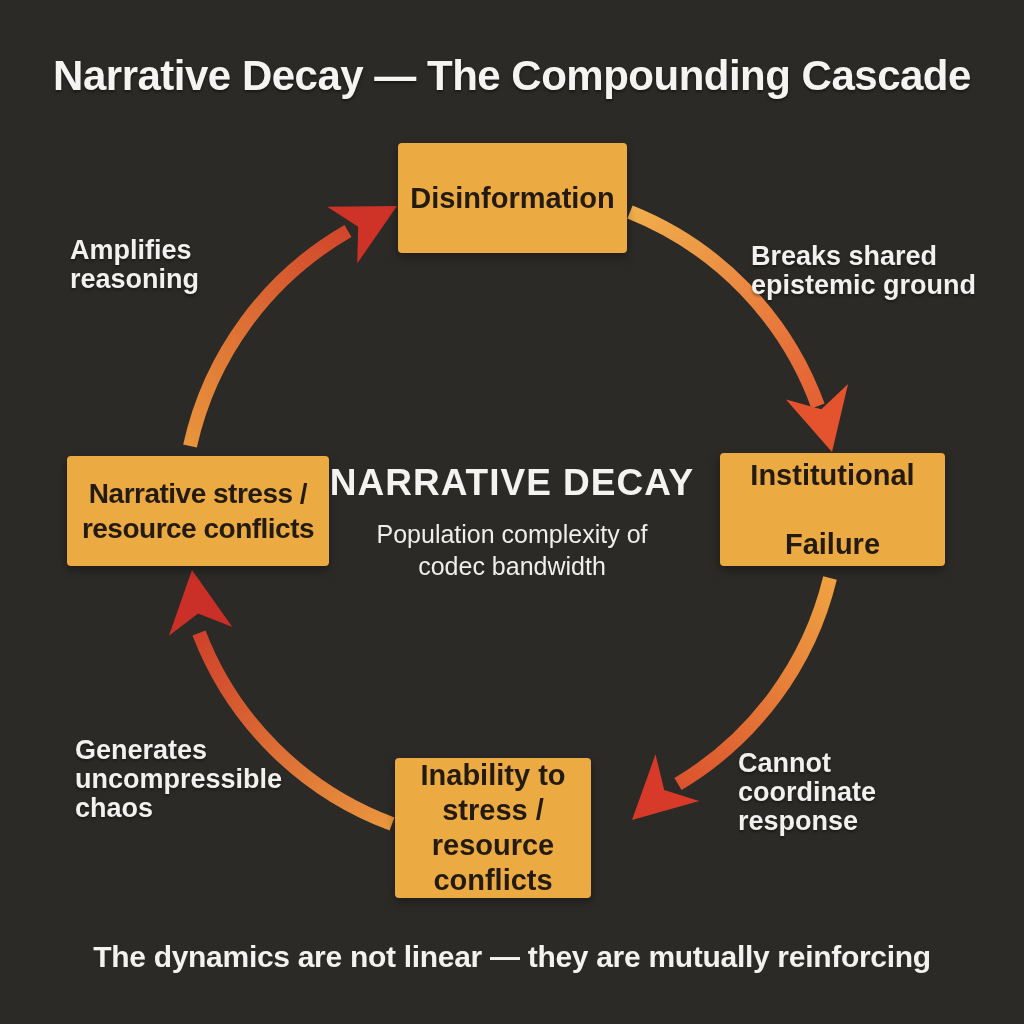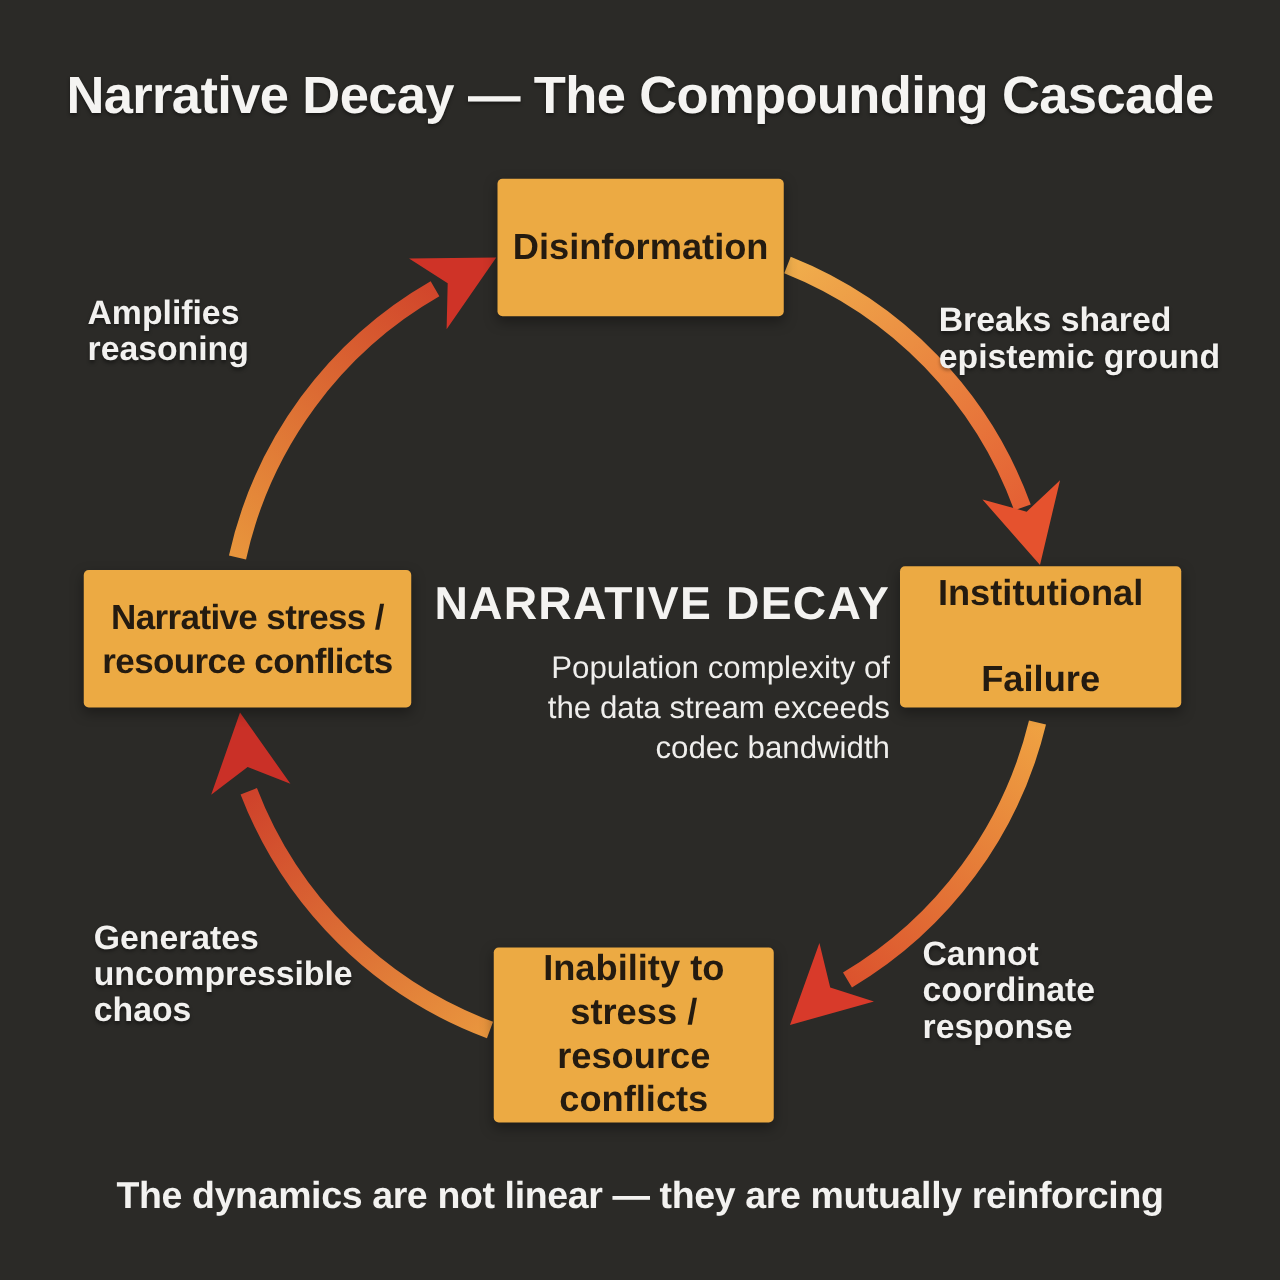--- a/index.html
+++ b/index.html
@@ -24,25 +24,25 @@
     border-radius:4px;
     color:#241b10;
     font-weight:700;
     display:flex;flex-direction:column;align-items:center;justify-content:center;
     text-align:center;
     box-shadow:0 4px 10px rgba(0,0,0,0.35);
     line-height:1.25;
   }
   .node-top{left:398px;top:143px;width:229px;height:110px;font-size:29px;}
   .node-right{left:720px;top:453px;width:225px;height:113px;font-size:29px;gap:33px;}
-  .node-bottom{left:395px;top:758px;width:224px;height:140px;font-size:29px;line-height:1.2;}
+  .node-bottom{left:395px;top:758px;width:196px;height:140px;font-size:29px;line-height:1.2;}
   .node-left{left:67px;top:456px;width:262px;height:110px;font-size:28px;letter-spacing:-0.5px;}
   .center-block{
     position:absolute;left:312px;top:462px;width:400px;
-    text-align:right;color:#f4f3f1;
+    text-align:center;color:#f4f3f1;
   }
   .center-heading{
     font-size:37px;font-weight:700;letter-spacing:1px;margin:0 0 14px 0;
   }
   .center-sub{font-size:25px;font-weight:400;line-height:1.28;color:#efeeec;}
   .edge-label{
     position:absolute;text-align:left;color:#f2f1ef;
     font-size:27px;font-weight:600;line-height:1.08;
     text-shadow:0 2px 3px rgba(0,0,0,0.4);
   }
@@ -113,21 +113,20 @@
 
   <div class="node node-left">
     <div>Narrative stress /</div>
     <div>resource conflicts</div>
   </div>
 
   <div class="center-block">
     <div class="center-heading">NARRATIVE DECAY</div>
     <div class="center-sub">
       <div>Population complexity of</div>
-      <div>the data stream exceeds</div>
       <div>codec bandwidth</div>
     </div>
   </div>
 
   <div class="edge-label edge-tl">
     <div>Amplifies</div>
     <div>reasoning</div>
   </div>
 
   <div class="edge-label edge-tr">

